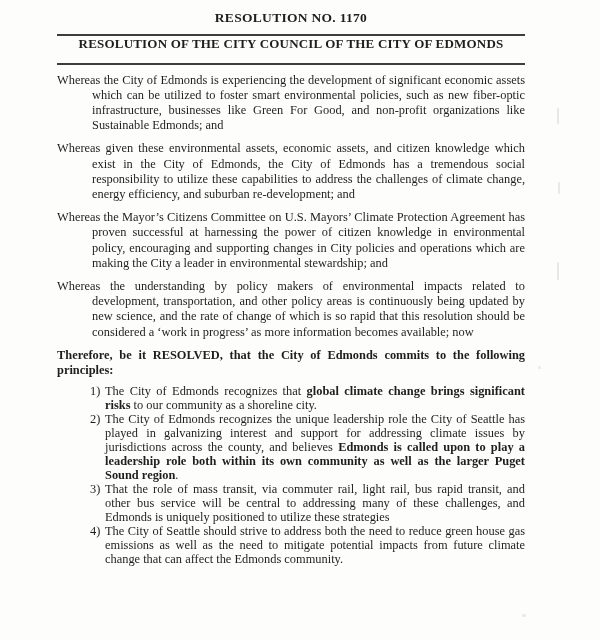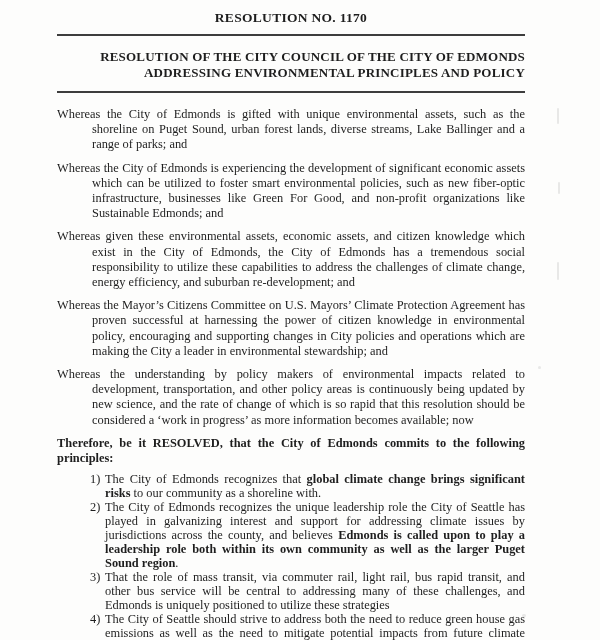--- a/index.html
+++ b/index.html
@@ -25,22 +25,21 @@
     line-height:15px;
     letter-spacing:.3px;
   }
   .rule{
     height:2px;
     background:var(--rule);
     margin-top:9px;
   }
   .rule.bottom{margin-top:11px;}
   .heading{
-    margin-top:13px;
-    text-align:right;
+    text-align:center;
     font-weight:bold;
     font-size:13px;
     line-height:15.5px;
     letter-spacing:.2px;
   }
   p.whereas{
     margin:8px 0 0 0;
     padding-left:35px;
     text-indent:-35px;
     text-align:justify;
@@ -76,38 +75,36 @@
 <body>
 
 <div class="sheet">
 
   <div class="title">RESOLUTION NO. 1170</div>
 
   <div class="rule"></div>
 
   <div class="heading">
     <div>RESOLUTION OF THE CITY COUNCIL OF THE CITY OF EDMONDS</div>
-    <div>ADDRESSING ENVIRONMENTAL PRINCIPLES AND POLICY</div>
   </div>
 
   <div class="rule bottom"></div>
 
-  <p class="whereas first">Whereas the City of Edmonds is gifted with unique environmental assets, such as the shoreline on Puget Sound, urban forest lands, diverse streams, Lake Ballinger and a range of parks; and</p>
   <p class="whereas">Whereas the City of Edmonds is experiencing the development of significant economic assets which can be utilized to foster smart environmental policies, such as new fiber-optic infrastructure, businesses like Green For Good, and non-profit organizations like Sustainable Edmonds; and</p>
   <p class="whereas">Whereas given these environmental assets, economic assets, and citizen knowledge which exist in the City of Edmonds, the City of Edmonds has a tremendous social responsibility to utilize these capabilities to address the challenges of climate change, energy efficiency, and suburban re-development; and</p>
   <p class="whereas">Whereas the Mayor’s Citizens Committee on U.S. Mayors’ Climate Protection Agreement has proven successful at harnessing the power of citizen knowledge in environmental policy, encouraging and supporting changes in City policies and operations which are making the City a leader in environmental stewardship; and</p>
   <p class="whereas">Whereas the understanding by policy makers of environmental impacts related to development, transportation, and other policy areas is continuously being updated by new science, and the rate of change of which is so rapid that this resolution should be considered a ‘work in progress’ as more information becomes available; now</p>
 
   <p class="therefore">Therefore, be it RESOLVED, that the City of Edmonds commits to the following principles:</p>
 
   <div class="plist">
 
     <div class="li">
       <span class="li-num">1)</span>
-      <span class="li-text"><span>The City of Edmonds recognizes that </span><b>global climate change brings significant risks</b><span> to our community as a shoreline with.</span></span>
+      <span class="li-text"><span>The City of Edmonds recognizes that </span><b>global climate change brings significant risks</b><span> to our community as a shoreline city.</span></span>
     </div>
 
     <div class="li">
       <span class="li-num">2)</span>
       <span class="li-text"><span>The City of Edmonds recognizes the unique leadership role the City of Seattle has played in galvanizing interest and support for addressing climate issues by jurisdictions across the county, and believes </span><b>Edmonds is called upon to play a leadership role both within its own community as well as the larger Puget Sound region</b><span>.</span></span>
     </div>
 
     <div class="li">
       <span class="li-num">3)</span>
       <span class="li-text"><span>That the role of mass transit, via commuter rail, light rail, bus rapid transit, and other bus service will be central to addressing many of these challenges, and Edmonds is uniquely positioned to utilize these strategies</span><b></b><span></span></span>

